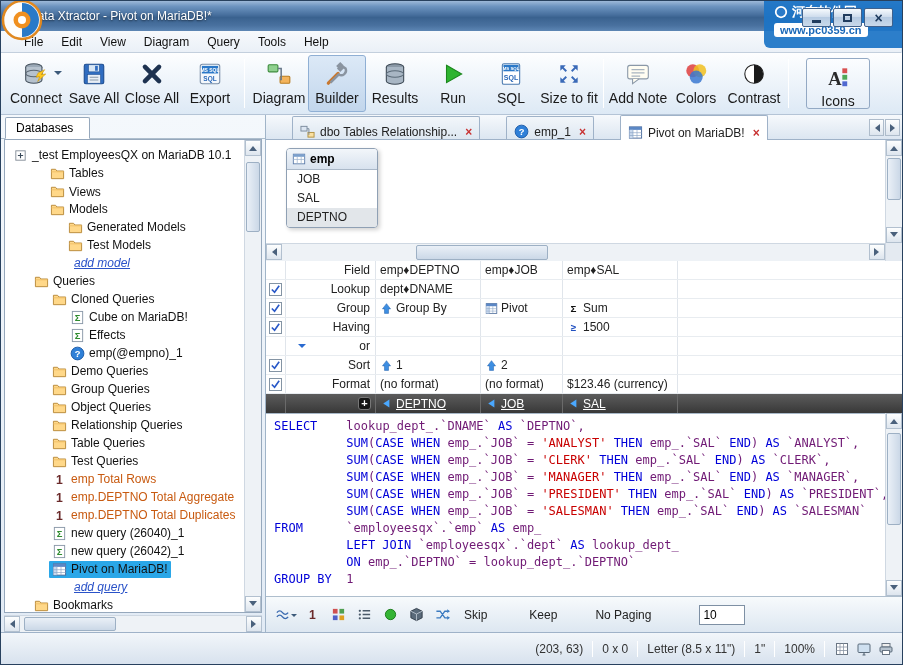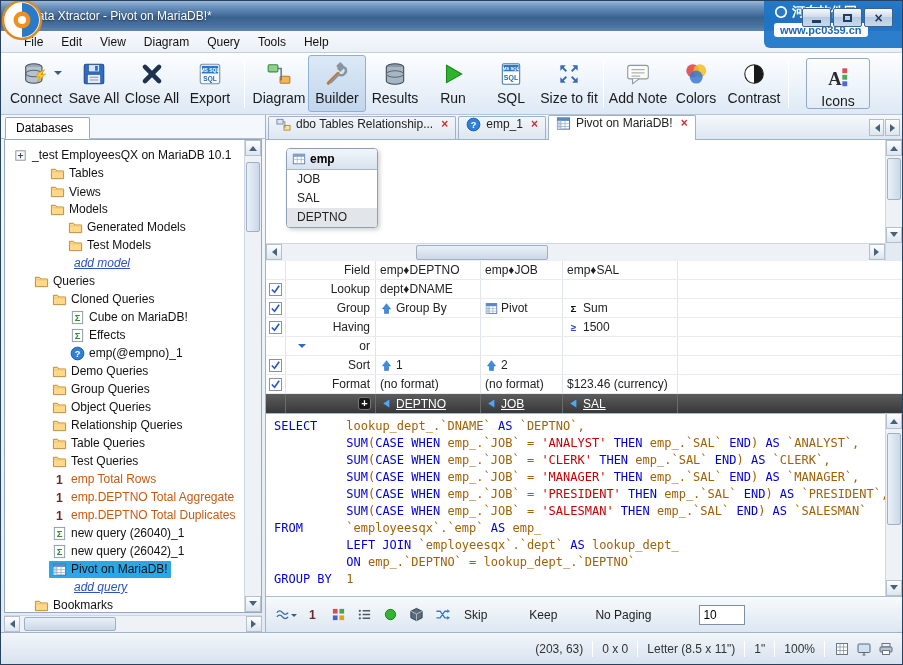--- a/index.html
+++ b/index.html
@@ -83,23 +83,23 @@
 .arr-down{border-top:5px solid #4a617c;margin-bottom:-3px;}
 .arr-left{border-right:5px solid #4a617c;margin-left:-3px;}
 .arr-right{border-left:5px solid #4a617c;margin-right:-3px;}
 .corner{position:absolute;background:#e4eaf1;border-left:1px solid #cfd8e2;}
 
 
 .content{position:absolute;top:114px;left:265px;right:0;bottom:32px;background:#fff;}
 .tabstrip{position:absolute;top:0;left:0;right:0;height:25px;
  background:linear-gradient(#f6f9fc,#dce6f1);border-bottom:1px solid #9fb2c8;
  display:flex;align-items:flex-end;padding-left:2px;}
-.tab{display:flex;align-items:flex-start;gap:5px;height:23px;padding:0 7px;
+.tab{display:flex;align-items:flex-end;gap:5px;height:23px;padding:0 7px;
  background:linear-gradient(#f2f6fa,#dde7f1);border:1px solid #9fb2c8;border-bottom:none;
- border-radius:2px 2px 0 0;margin-right:2px;font-size:12px;color:#222;white-space:nowrap;}
+ border-radius:2px 2px 0 0;margin-right:2px;font-size:12px;color:#222;white-space:nowrap;margin-left:24px;}
 .tab.active{background:#fff;height:25px;margin-bottom:-1px;}
 .tab .icon{width:15px;height:15px;}
 .tab-close{color:#c83232;font-weight:bold;font-size:12px;margin-left:3px;}
 .tab-nav{position:absolute;right:2px;top:4px;display:flex;gap:1px;}
 .tab-nav-btn{width:15px;height:17px;border:1px solid #aebccb;background:linear-gradient(#fdfefe,#dde5ee);
  display:flex;align-items:center;justify-content:center;}
 
 .diagram{position:absolute;top:25px;left:0;right:17px;height:103px;background:#fff;}
 .entity{position:absolute;left:20px;top:8px;width:92px;background:#fff;border:1px solid #8fa0b4;
  border-radius:4px;box-shadow:2px 2px 4px rgba(0,0,0,.18);overflow:hidden;}
@@ -130,21 +130,21 @@
 .add-btn{width:13px;height:13px;background:#161616;border:1px solid #777;border-radius:3px;
  color:#fff;font-size:11px;line-height:10px;text-align:center;font-weight:bold;}
 .fcol-text{color:#fff;text-decoration:underline;}
 
 
 .sql{position:absolute;top:298px;left:0;right:17px;bottom:36px;background:#fff;
  border-top:1px solid #a8b8c8;padding:4px 0 0 8px;overflow:hidden;}
 .sql-line{font-family:"DejaVu Sans Mono",monospace;font-size:12px;line-height:17px;white-space:pre;}
 .sql-kw{color:#0000d8;}
 .sql-str{color:#c80000;}
-.sql-id{color:#a16207;}
+.sql-id{color:#701a75;}
 
 
 .bottombar{position:absolute;left:0;right:0;bottom:0;height:36px;
  background:linear-gradient(#f7fafc,#dde7f1);border-top:1px solid #aebecd;
  display:flex;align-items:center;padding:0 8px;font-size:12px;color:#222;}
 .bb-btn{width:24px;height:20px;display:flex;align-items:center;justify-content:center;gap:1px;}
 .bb-btn .icon{width:15px;height:15px;}
 .caret{width:0;height:0;border:3.5px solid transparent;border-top-color:#3c5a7a;margin-top:4px;}
 #skip-label{margin-left:10px;}
 #keep-label{margin-left:42px;}

